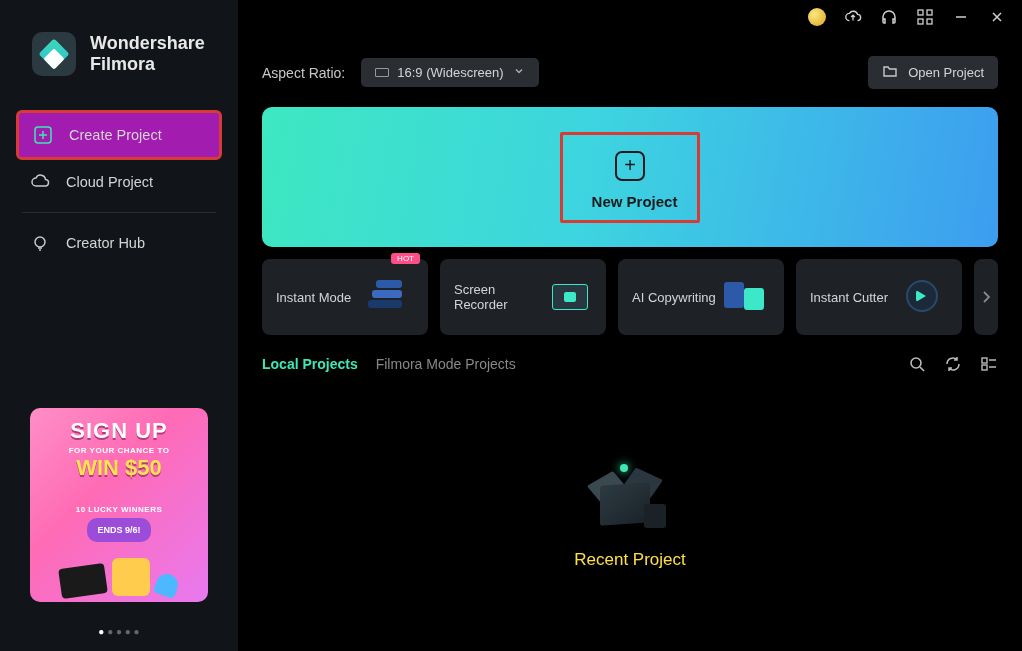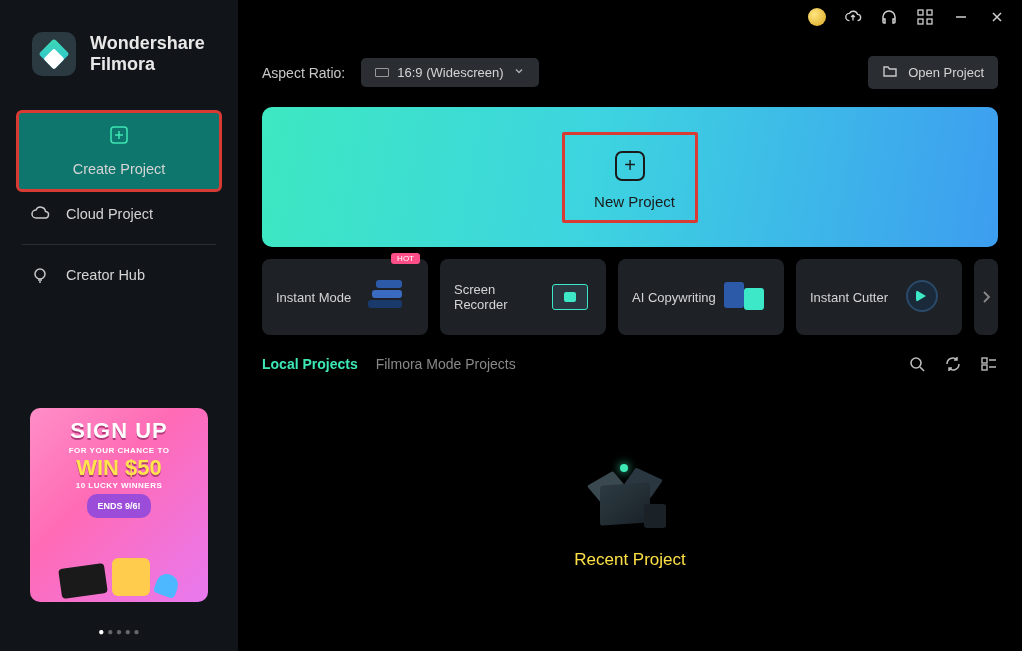--- a/index.html
+++ b/index.html
@@ -7,29 +7,29 @@
 
 .sidebar { width: 238px; height: 100%; background: #111418; display: flex; flex-direction: column; }
 .logo-area { display: flex; align-items: center; padding: 32px 24px 18px 32px; gap: 14px; }
 .logo-box { width: 44px; height: 44px; background: #2b3a40; border-radius: 10px; display: flex; align-items: center; justify-content: center; }
 .logo-shape { width: 22px; height: 22px; background: linear-gradient(135deg, #3dd9b4, #2bbfd9); transform: rotate(45deg); border-radius: 3px; position: relative; }
 .logo-shape::after { content: ''; position: absolute; inset: 30% 0 0 30%; background: #fff; border-radius: 2px; }
 .logo-text { color: #e8e8e8; font-size: 18px; font-weight: 600; line-height: 1.15; }
 
 .nav { padding: 16px 16px 0 16px; }
 .nav-item { display: flex; align-items: center; gap: 16px; padding: 12px 14px; color: #d4d4d4; font-size: 14.5px; border-radius: 6px; cursor: pointer; }
-.nav-item.highlighted { background: #0f766e; border: 3px solid #d83a34; flex-direction: column; }
+.nav-item.highlighted { background: #a21caf; border: 3px solid #d83a34; }
 .nav-sep { height: 1px; background: #2a2e33; margin: 8px 6px; }
 .nav-icon { width: 20px; height: 20px; display: flex; align-items: center; justify-content: center; }
 
 .promo { margin: auto 30px 24px 30px; width: 178px; height: 194px; border-radius: 10px; background: linear-gradient(135deg, #ff8ec7 0%, #ff6bb5 40%, #e879f0 100%); position: relative; overflow: hidden; text-align: center; padding-top: 10px; }
 .promo-sign { color: #fff; font-weight: 900; font-size: 22px; letter-spacing: 1px; text-shadow: 0 2px 0 #b33a7a; }
 .promo-chance { color: #fff; font-size: 8px; font-weight: 700; letter-spacing: 0.5px; margin-top: 2px; }
 .promo-win { color: #ffe44d; font-weight: 900; font-size: 22px; text-shadow: 0 2px 0 #b33a7a; }
-.promo-lucky { color: #fff; font-size: 8px; font-weight: 700; letter-spacing: 0.5px; }
+.promo-lucky { color: #fff; font-size: 8px; font-weight: 700; letter-spacing: 0.5px; margin-top: 24px; }
 .promo-badge { display: inline-block; background: #9b4dd9; color: #fff; font-size: 9px; font-weight: 700; padding: 7px 10px; border-radius: 10px; margin-top: 4px; }
 .promo-art { position: absolute; bottom: 6px; left: 12px; right: 12px; height: 64px; display: flex; align-items: flex-end; justify-content: center; gap: 6px; }
 .promo-card { width: 46px; height: 30px; background: #1a1a1a; border-radius: 4px; transform: rotate(-8deg); }
 .promo-note { width: 38px; height: 38px; background: #ffcc4d; border-radius: 6px; }
 .promo-horn { width: 22px; height: 22px; background: #4db8ff; border-radius: 50% 50% 4px 4px; transform: rotate(20deg); }
 
 .dots { text-align: center; padding-bottom: 14px; color: #666; font-size: 10px; }
 .dots .active { color: #fff; }
 
 .main { flex: 1; height: 100%; background: #000; display: flex; flex-direction: column; }
@@ -42,21 +42,21 @@
 .aspect-label { color: #c8c8c8; font-size: 14px; }
 .aspect-select { background: #2a2e33; color: #d4d4d4; padding: 7px 14px; border-radius: 5px; display: flex; align-items: center; gap: 10px; font-size: 13px; cursor: pointer; min-width: 170px; justify-content: space-between; }
 .aspect-select .left { display: flex; align-items: center; gap: 8px; }
 .rect-icon { width: 14px; height: 9px; border: 1.5px solid #999; border-radius: 1px; }
 .spacer { flex: 1; }
 .open-proj { background: #2a2e33; color: #d4d4d4; padding: 7px 14px; border-radius: 5px; display: flex; align-items: center; gap: 10px; font-size: 13px; cursor: pointer; }
 
 .hero { margin: 0 24px; height: 140px; border-radius: 10px; background: linear-gradient(100deg, #3de8c1 0%, #3dd4e0 45%, #3d9df0 100%); display: flex; align-items: center; justify-content: center; }
 .hero-inner { border: 3px solid #d83a34; padding: 16px 20px 10px 20px; text-align: center; border-radius: 2px; }
 .hero-plus { width: 30px; height: 30px; border: 2.5px solid #1a1a1a; border-radius: 7px; margin: 0 auto 12px auto; display: flex; align-items: center; justify-content: center; color: #1a1a1a; font-size: 20px; font-weight: 400; }
-.hero-label { color: #1a1a1a; font-size: 15px; font-weight: 400; margin-left: 9px; }
+.hero-label { color: #1a1a1a; font-size: 15px; font-weight: 700; margin-left: 9px; }
 
 .tiles { display: flex; gap: 12px; padding: 12px 24px 0 24px; align-items: stretch; }
 .tile { flex: 1; height: 76px; background: #1e2227; border-radius: 8px; display: flex; align-items: center; justify-content: space-between; padding: 0 14px; cursor: pointer; position: relative; }
 .tile-label { color: #d4d4d4; font-size: 13px; }
 .tile-art { width: 52px; height: 46px; position: relative; }
 .hot-badge { position: absolute; top: -6px; right: 8px; background: #ff4d88; color: #fff; font-size: 8px; font-weight: 400; padding: 1px 6px; border-radius: 3px; }
 .tile-nav { width: 24px; height: 76px; background: #1e2227; border-radius: 8px; display: flex; align-items: center; justify-content: center; color: #888; cursor: pointer; }
 .art-block { position: absolute; border-radius: 3px; }
 
 .tabs { display: flex; align-items: center; padding: 20px 24px 10px 24px; gap: 18px; }

